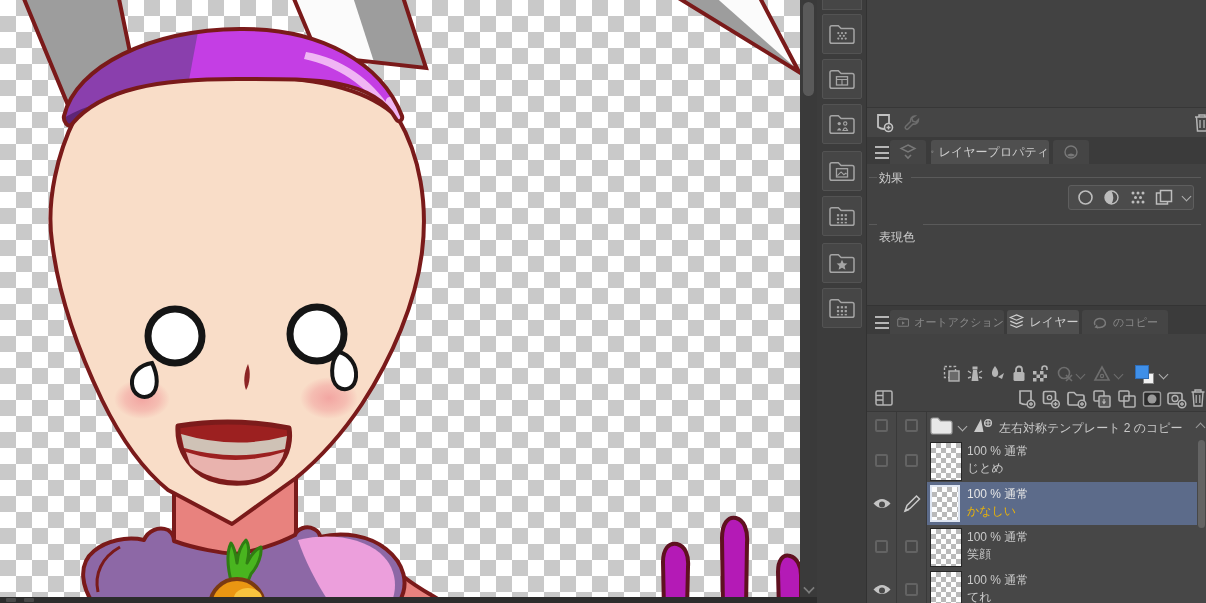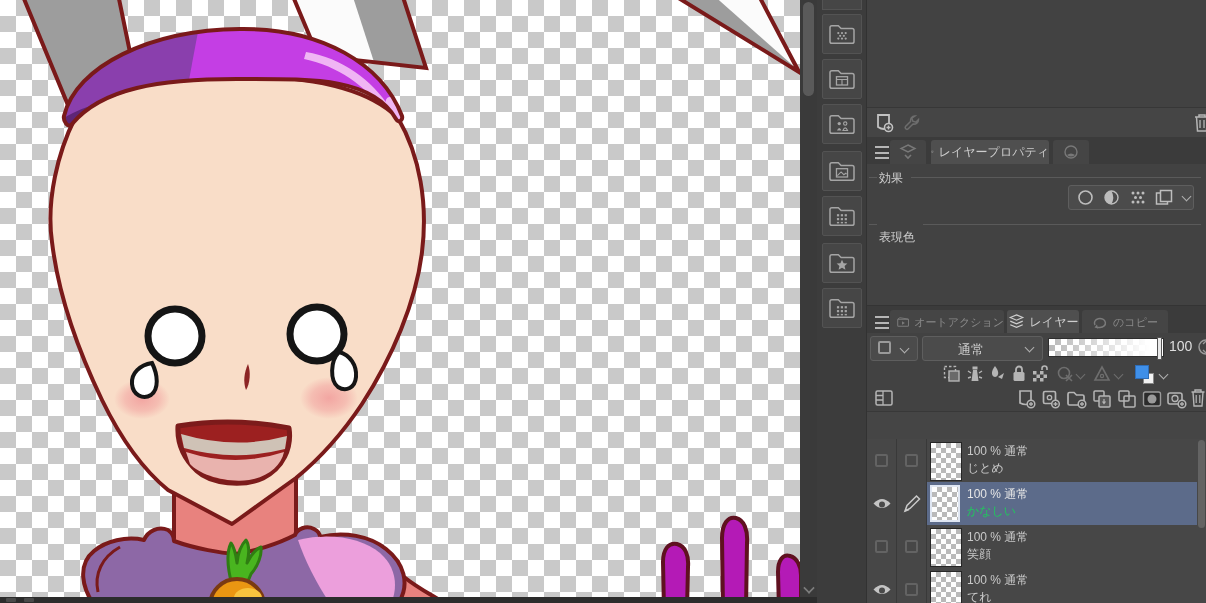--- a/index.html
+++ b/index.html
@@ -311,40 +311,20 @@
       </div>
       <div class="abs tab" style="left:215px;top:4px;width:86px;height:24px;">
         <svg width="16" height="14" viewBox="0 0 16 14">
             <path d="M3 10 A5.5 4.5 0 1 1 8 12.5 H5" fill="none" stroke="#7b7b7b" stroke-width="1.5"></path>
             <path d="M5 9.5 L2.5 12.5 L6 13.5 Z" fill="#7b7b7b"></path>
           </svg>
         <span class="lbl dim" style="font-size:11px;">のコピー</span>
       </div>
     </div>
 
-    <div class="abs" style="left:0;top:333px;width:339px;height:29px;background:#424242;">
-      <div class="abs box" style="left:3px;top:3px;width:46px;height:23px;">
-        <div class="abs" style="left:7px;top:4px;width:13px;height:13px;border:2px solid #9a9a9a;border-radius:2px;box-sizing:border-box;"></div>
-        <span class="abs chv" style="left:30px;top:8px;"></span>
-      </div>
-      <div class="abs box" style="left:55px;top:3px;width:119px;height:23px;">
-        <span class="abs lbl" style="left:35px;top:4px;font-size:13px;">通常</span>
-        <span class="abs chv" style="left:103px;top:7px;"></span>
-      </div>
-      <div class="abs" style="left:181px;top:5px;width:116px;height:19px;border:1px solid #2e2e2e;box-sizing:border-box;
-           background-image:linear-gradient(to right, rgba(255,255,255,0), #ffffff 88%), conic-gradient(#b9b9b9 25%,transparent 0 50%,#b9b9b9 0 75%,transparent 0);
-           background-color:#fff;background-size:100% 100%,12px 12px;">
-        <div class="abs" style="left:108px;top:-2px;width:3px;height:21px;background:#e9e9e9;border:1px solid #555;"></div>
-      </div>
-      <span class="abs" style="left:302px;top:5px;font-size:14px;color:#dedede;">100</span>
-      <svg class="abs" style="left:330px;top:5px;" width="12" height="18" viewBox="0 0 12 18">
-          <circle cx="9" cy="9" r="7" fill="none" stroke="#9a9a9a" stroke-width="1.5"></circle>
-          <path d="M6 6 L9 3 M6 12 L9 15" stroke="#9a9a9a" stroke-width="1.3"></path>
-        </svg>
-    </div>
 
     <div class="abs" style="left:0;top:362px;width:339px;height:24px;background:#424242;">
       <svg class="abs" style="left:76px;top:3px;" width="18" height="18" viewBox="0 0 18 18">
           <rect x="1.5" y="1.5" width="11" height="11" fill="none" stroke="#b5b5b5" stroke-width="1.4" stroke-dasharray="2.5 2"></rect>
           <rect x="6" y="6" width="10" height="10" fill="#6a6a6a" stroke="#b5b5b5" stroke-width="1.4"></rect>
         </svg>
       <svg class="abs" style="left:99px;top:2px;" width="18" height="20" viewBox="0 0 18 20">
           <path d="M7 6 H11 L12.5 17 H5.5 Z" fill="#b5b5b5"></path>
           <rect x="6.5" y="2.5" width="5" height="3" fill="#b5b5b5"></rect>
           <path d="M2 7 L5 9 M16 7 L13 9 M2 14 L5 13 M16 14 L13 13" stroke="#b5b5b5" stroke-width="1.4"></path>
@@ -426,20 +406,37 @@
           <path d="M16 13 V17 M14 15 H18" stroke="#b5b5b5" stroke-width="1.3"></path>
         </svg>
       <svg class="abs" style="left:323px;top:2px;" width="16" height="20" viewBox="0 0 16 20">
           <path d="M1.5 4 H14.5 M5 4 V2 H11 V4 M3 4 L4 18 H12 L13 4" fill="none" stroke="#b5b5b5" stroke-width="1.4"></path>
           <path d="M6.2 7 V15 M9.8 7 V15" stroke="#b5b5b5" stroke-width="1.2"></path>
         </svg>
     </div>
 
     <div class="abs" style="left:0;top:412px;width:339px;height:191px;background:#454545;overflow:hidden;">
 
+      <div class="row" style="top:-16px;">
+        <div class="coldiv" style="left:29px;"></div>
+          <div class="coldiv" style="left:59px;"></div>
+        <div class="abs cbx" style="left:8px;top:23px;"></div>
+        <div class="abs cbx" style="left:38px;top:23px;"></div>
+        <svg class="abs" style="left:62px;top:18px;" width="24" height="22" viewBox="0 0 24 22">
+            <path d="M2 6 Q2 4 4 4 H9 L11.5 7 H21 Q23 7 23 9 V18 Q23 20 21 20 H4 Q2 20 2 18 Z" fill="#e8e8e8" stroke="#9a9a9a" stroke-width="1.2"></path>
+          </svg>
+        <span class="abs chv" style="left:92px;top:27px;"></span>
+        <svg class="abs" style="left:106px;top:21px;" width="20" height="17" viewBox="0 0 20 17">
+            <path d="M1 15 L8 2 L10.5 15 Z" fill="#c9c9c9"></path>
+            <circle cx="15" cy="6" r="3.4" fill="none" stroke="#c9c9c9" stroke-width="1.3"></circle>
+            <path d="M15 2.6 V9.4 M11.6 6 H18.4" stroke="#c9c9c9" stroke-width="1.1"></path>
+          </svg>
+        <span class="abs" style="left:132px;top:24px;font-size:12px;color:#c9c9c9;white-space:nowrap;">左右対称テンプレート 2 のコピー</span>
+        <span class="abs chv" style="left:330px;top:28px;transform:rotate(225deg);border-color:#9a9a9a;"></span>
+      </div>
 
       <div class="row" style="top:27px;">
         <div class="coldiv" style="left:29px;"></div>
           <div class="coldiv" style="left:59px;"></div>
         <div class="abs cbx" style="left:8px;top:15px;"></div>
         <div class="abs cbx" style="left:38px;top:15px;"></div>
         <div class="abs thchk" style="left:63px;top:3px;width:30px;height:37px;border:1px solid #262626;"></div>
         <span class="l1">100 % 通常</span>
         <span class="l2">じとめ</span>
       </div>
@@ -451,21 +448,21 @@
         <svg class="abs" style="left:5px;top:14px;" width="20" height="15" viewBox="0 0 20 15">
             <path d="M1.5 7.5 Q10 -1.5 18.5 7.5 Q10 16.5 1.5 7.5 Z" fill="#c4c4c4"></path>
             <circle cx="10" cy="8.5" r="3" fill="#4a4a4a"></circle>
           </svg>
         <svg class="abs" style="left:36px;top:12px;" width="18" height="19" viewBox="0 0 18 19">
             <path d="M2 17 L4 11.5 L13.5 2 L16.5 5 L7 14.5 Z" fill="none" stroke="#c9c9c9" stroke-width="1.5"></path>
             <path d="M2 17 L6 15.5" stroke="#c9c9c9" stroke-width="1.5"></path>
           </svg>
         <div class="abs thchk" style="left:63px;top:3px;width:30px;height:37px;border:2px solid #dfe6f2;box-sizing:border-box;"></div>
         <span class="l1" style="color:#e6e6e6;">100 % 通常</span>
-        <span class="l2" style="color:#22c55e;">かなしい</span>
+        <span class="l2" style="color:#eab308;">かなしい</span>
       </div>
 
       <div class="row" style="top:113px;">
         <div class="coldiv" style="left:29px;"></div>
           <div class="coldiv" style="left:59px;"></div>
         <div class="abs cbx" style="left:8px;top:15px;"></div>
         <div class="abs cbx" style="left:38px;top:15px;"></div>
         <div class="abs thchk" style="left:63px;top:3px;width:30px;height:37px;border:1px solid #262626;"></div>
         <span class="l1">100 % 通常</span>
         <span class="l2">笑顔</span>

